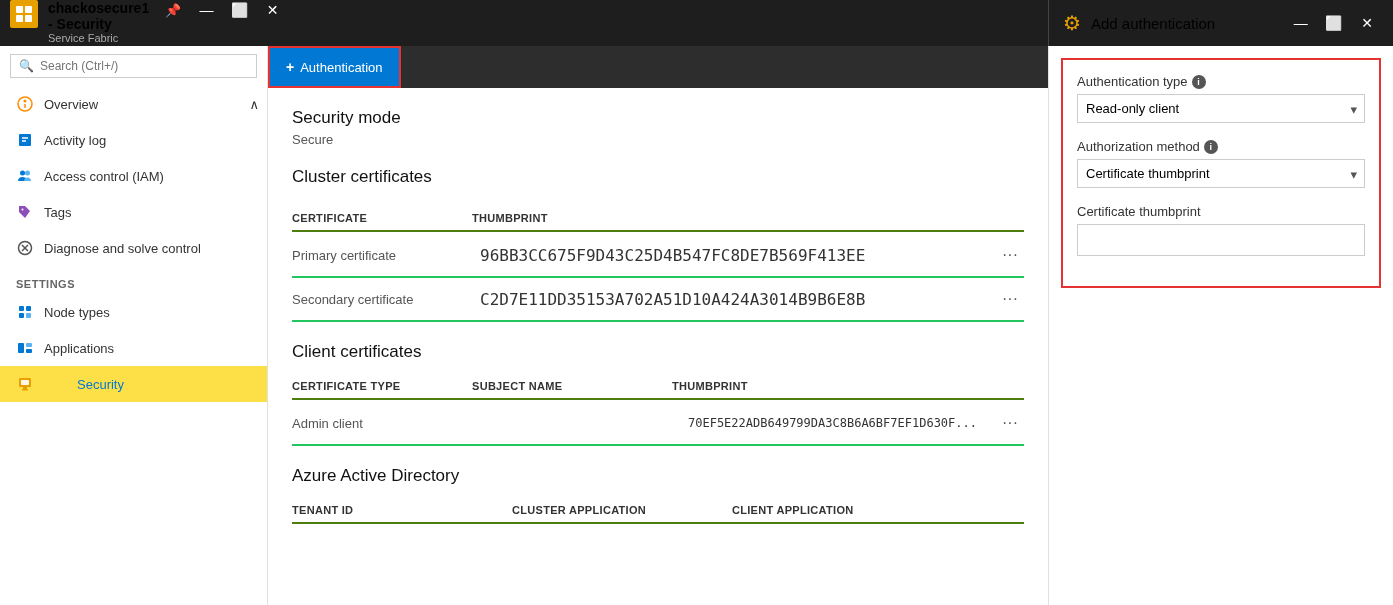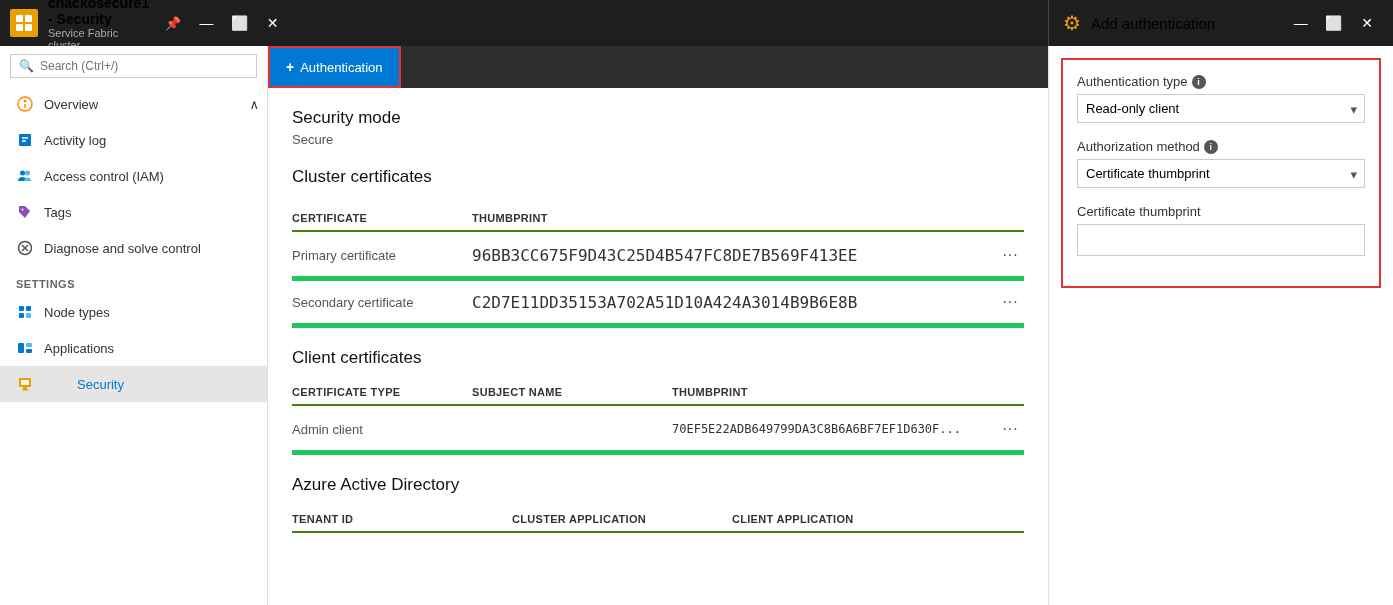--- a/index.html
+++ b/index.html
@@ -84,22 +84,22 @@
     .th.thumb { flex: 1; }
     .th.certtype { width: 180px; }
     .th.subjname { width: 200px; }
     .th.thumbcol { flex: 1; }
     .th.tenantid { width: 220px; }
     .th.clusterapp { width: 220px; }
     .th.clientapp { flex: 1; }
 
     .table-row {
       display: flex; align-items: center;
-      border-bottom: 5px solid #22c55e;
-      padding: 10px 0; gap: 0;
+      border-bottom: 2px solid #22c55e;
+      padding: 10px 0; gap: 8px;
     }
     .td { font-size: 13px; color: #333; }
     .td.cert { width: 180px; color: #555; }
     .td.thumb { flex: 1; color: #333; font-family: monospace; font-size: 16px; }
     .td.certtype { width: 180px; color: #555; }
     .td.subjname { width: 200px; }
     .td.thumbcol { flex: 1; color: #333; font-family: monospace; font-size: 12px; }
     .dots-btn { color: #555; cursor: pointer; padding: 2px 6px; font-size: 16px; }
 
     
@@ -147,21 +147,21 @@
     ::-webkit-scrollbar { width: 6px; }
     ::-webkit-scrollbar-thumb { background: #ccc; }
   </style>
 </head>
 <body>
 
 <div class="app-container">
 
   <div class="top-bar">
 
-    <div class="top-left" style="flex:0 0 268px; background:#1e1e1e; display:flex; align-items:center; padding:0 10px; gap:10px; height:46px;">
+    <div class="top-left" style="flex:0 0 268px; background:#1e1e1e; display:flex; align-items:flex-start; padding:0 10px; gap:10px; height:46px;">
       <div class="title-bar-icon" style="background:#e8a000; width:28px; height:28px; display:flex; align-items:center; justify-content:center; border-radius:2px; flex-shrink:0;">
         <svg width="18" height="18" viewBox="0 0 18 18">
           <rect x="1" y="1" width="7" height="7" fill="#fff" rx="1"></rect>
           <rect x="10" y="1" width="7" height="7" fill="#fff" rx="1"></rect>
           <rect x="1" y="10" width="7" height="7" fill="#fff" rx="1"></rect>
           <rect x="10" y="10" width="7" height="7" fill="#fff" rx="1"></rect>
         </svg>
       </div>
       <div class="title-bar-text">
         <span class="title-bar-title">chackosecure1 - Security</span>
@@ -272,21 +272,21 @@
           <span class="nav-icon">
             <svg width="16" height="16" viewBox="0 0 16 16">
                 <rect x="1" y="3" width="6" height="10" rx="1" fill="#0078d4"></rect>
                 <rect x="9" y="3" width="6" height="4" rx="1" fill="#5bb3f0"></rect>
                 <rect x="9" y="9" width="6" height="4" rx="1" fill="#0078d4"></rect>
               </svg>
           </span>
           <span>Applications</span>
         </div>
 
-        <div class="nav-item active" style="background:#e5e5e5;gap:43px;">
+        <div class="nav-item active" style="background:#fde047;gap:43px;">
           <span class="nav-icon">
             <svg width="16" height="16" viewBox="0 0 16 16">
                 <rect x="2" y="2" width="12" height="9" rx="1" fill="#e8a000"></rect>
                 <rect x="4" y="4" width="8" height="5" rx="1" fill="#fff8e7"></rect>
                 <path d="M6 11v3h4v-3" fill="#e8a000"></path>
                 <rect x="5" y="13" width="6" height="1.5" rx="0.5" fill="#e8a000"></rect>
               </svg>
           </span>
           <span>Security</span>
         </div>

